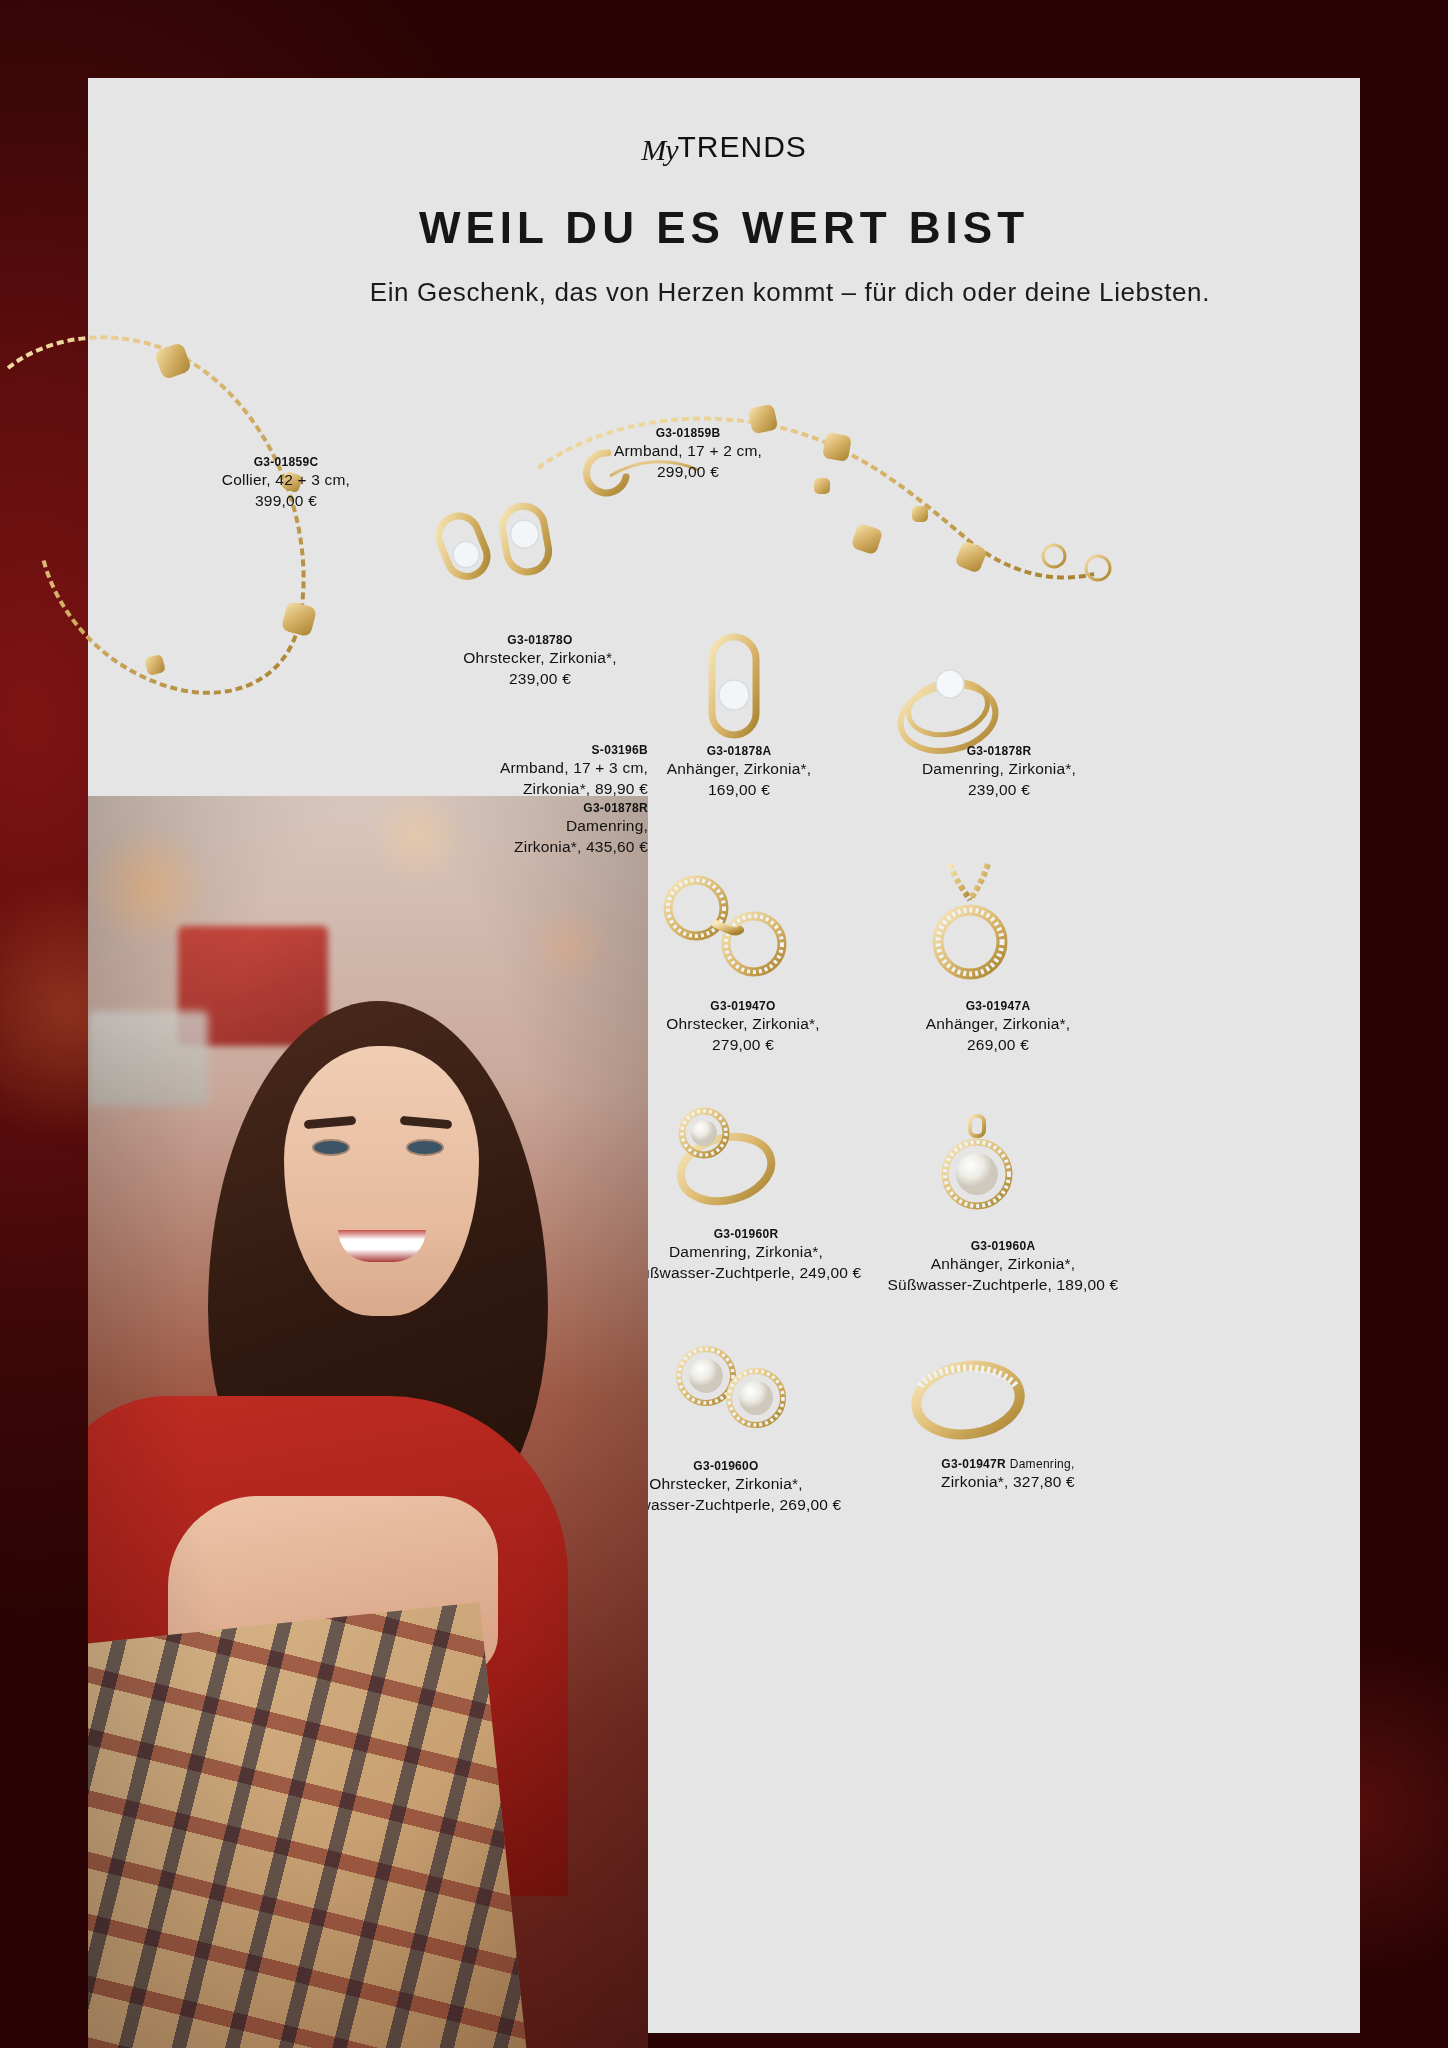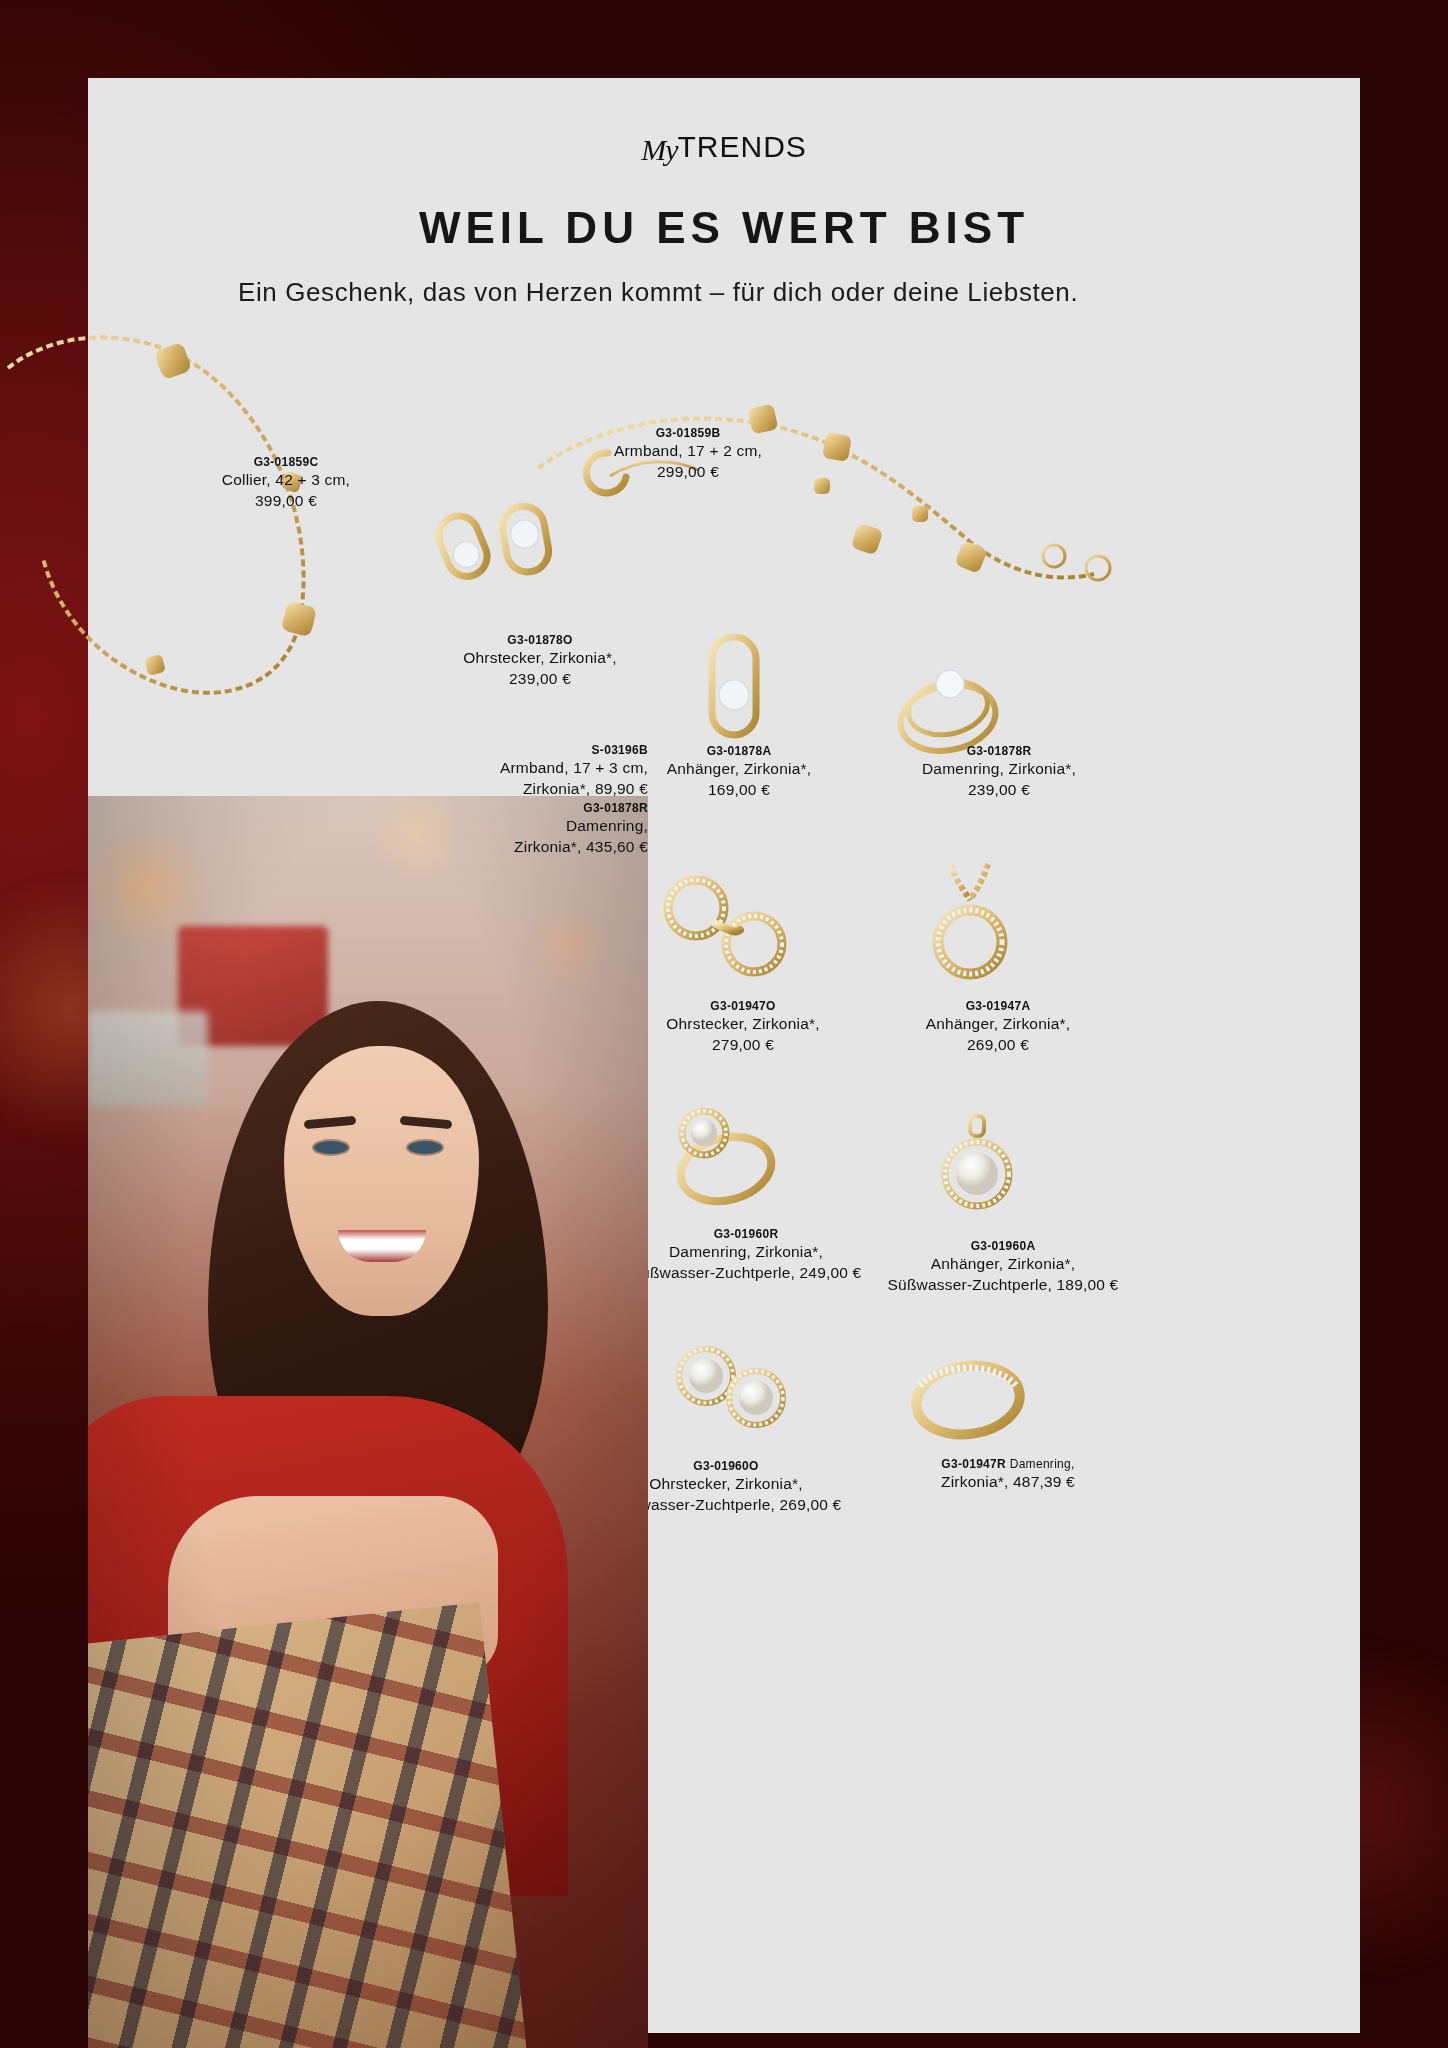--- a/index.html
+++ b/index.html
@@ -85,21 +85,21 @@
     font-size: 44px;
     font-weight: 700;
     letter-spacing: 5px;
     color: #161616;
   }
   #subline {
     position: absolute;
     left: 150px;
     right: 150px;
     top: 196px;
-    text-align: left;
+    text-align: right;
     font-size: 26px;
     line-height: 1.45;
     letter-spacing: 0.6px;
     color: #1b1b1b;
     font-weight: 400;
   }
 
   
   #photo {
     position: absolute;
@@ -480,21 +480,21 @@
       </defs>
       <ellipse cx="70" cy="52" rx="52" ry="34" fill="none" stroke="url(#gold11)" stroke-width="10" transform="rotate(-8 70 52)"></ellipse>
       <path d="M22 38 C 40 14, 100 14, 118 38" fill="none" stroke="#eef3f6" stroke-width="7" stroke-dasharray="3 3"></path>
     </svg>
 
     <div class="cap" style="left:760px; top:1378px; width:320px;">
       <span class="code">
         <span>G3-01947R</span>
         <span style="font-weight:400">Damenring,</span>
       </span>
-      <span class="desc">Zirkonia*, 487,39 €</span>
+      <span class="desc">Zirkonia*, 327,80 €</span>
     </div>
 
     <div id="photo">
       <div class="ph-bg"></div>
       <div class="gift-box"></div>
       <div class="gift-box2"></div>
       <div class="hairL"></div>
       <div class="face"></div>
       <div class="brow browL"></div>
       <div class="brow browR"></div>

